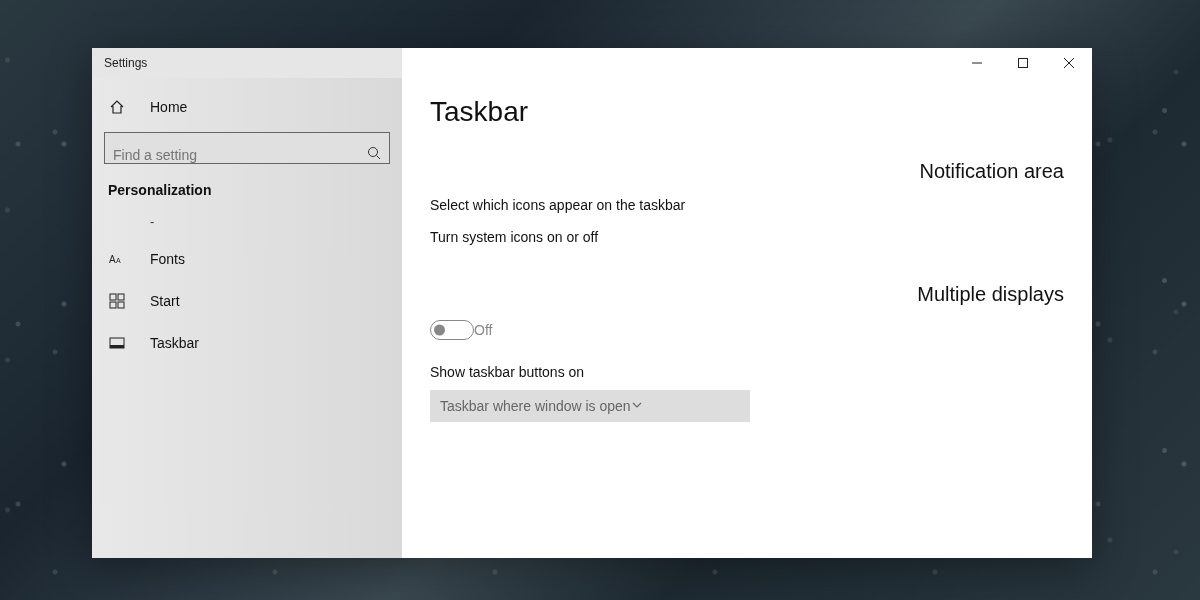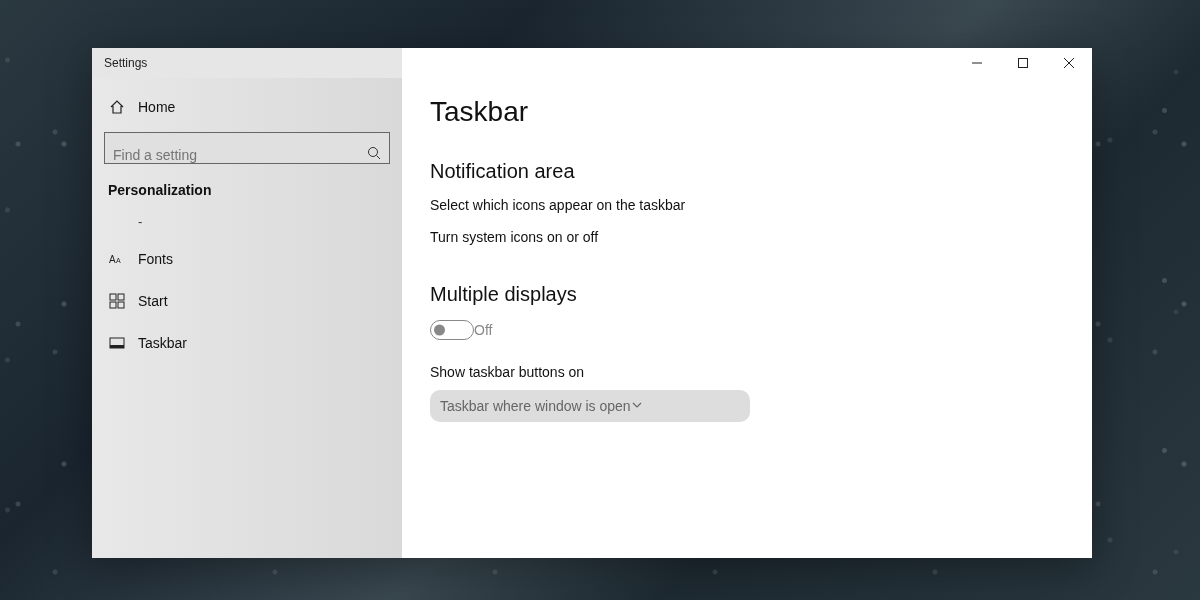--- a/index.html
+++ b/index.html
@@ -55,21 +55,21 @@
     width: 310px;
     background: linear-gradient(to right, #e8e8e8, #d9d9d9);
     display: flex; flex-direction: column;
     padding-top: 8px;
   }
   .nav-item {
     display: flex; align-items: center;
     height: 42px;
     padding: 0 16px;
     font-size: 14px; color: #111;
-    gap: 12px;
+    gap: 24px;
   }
   .nav-item .icon { width: 18px; display:flex; align-items:center; justify-content:center; font-size:14px; color:#222; }
   .search-wrap { padding: 4px 12px 10px 12px; }
   .search {
     position: relative;
     display: flex; align-items: flex-end;
     height: 32px;
     border: 1px solid #666;
     background: #e0e0e0;
     padding: 0 34px 0 8px;
@@ -87,41 +87,40 @@
     font-size: 14px; font-weight: 600; color: #111;
   }
   .nav-item.dash { height: 34px; font-size: 13px; color:#333; }
   .content {
     flex: 1; background: #fff;
     padding: 18px 28px 0 28px;
     display: flex; flex-direction: column;
     overflow: hidden;
   }
   .page-title { font-size: 28px; font-weight: 400; color: #111; margin-bottom: 28px; }
-  .section-title { font-size: 20px; font-weight: 400; color: #111; margin-bottom: 14px; margin-top: 4px; }
+  .section-title { font-size: 20px; font-weight: 400; color: #111; margin-bottom: 14px; margin-top: 4px; text-align: right; }
   .link-row { font-size: 14px; color: #111; margin-bottom: 16px; }
   .setting-label { font-size: 14px; color: #888; margin-top: 2px; margin-bottom: 8px; }
   .setting-label.dark { color:#111; }
   .toggle-row { display: flex; align-items: center; gap: 0; margin-bottom: 22px; }
   .toggle {
     width: 44px; height: 20px; border: 1px solid #888; border-radius: 10px;
     position: relative; background: #fff;
   }
   .toggle::after {
     content: ""; position: absolute; left: 3px; top: 50%; transform: translateY(-50%);
     width: 11px; height: 11px; border-radius: 50%; background: #888;
   }
   .toggle-state { font-size: 14px; color: #888; }
   .dropdown {
     width: 320px; height: 32px;
     background: #ddd;
     display: flex; align-items: center; justify-content: flex-start;
     padding: 8px 10px; font-size: 14px; color: #666;
     margin-top: 2px;
-    border-radius: 10px;
   }
   .dropdown .chev { font-size: 12px; color: #666; }
   .spacer { height: 18px; }
 </style>
 </head>
 <body>
 
 <div class="window">
 
   <div class="titlebar">

